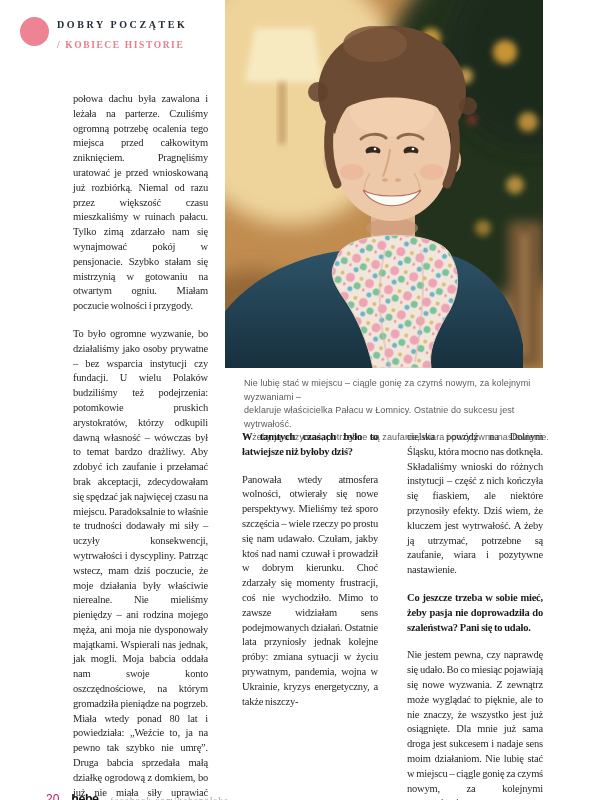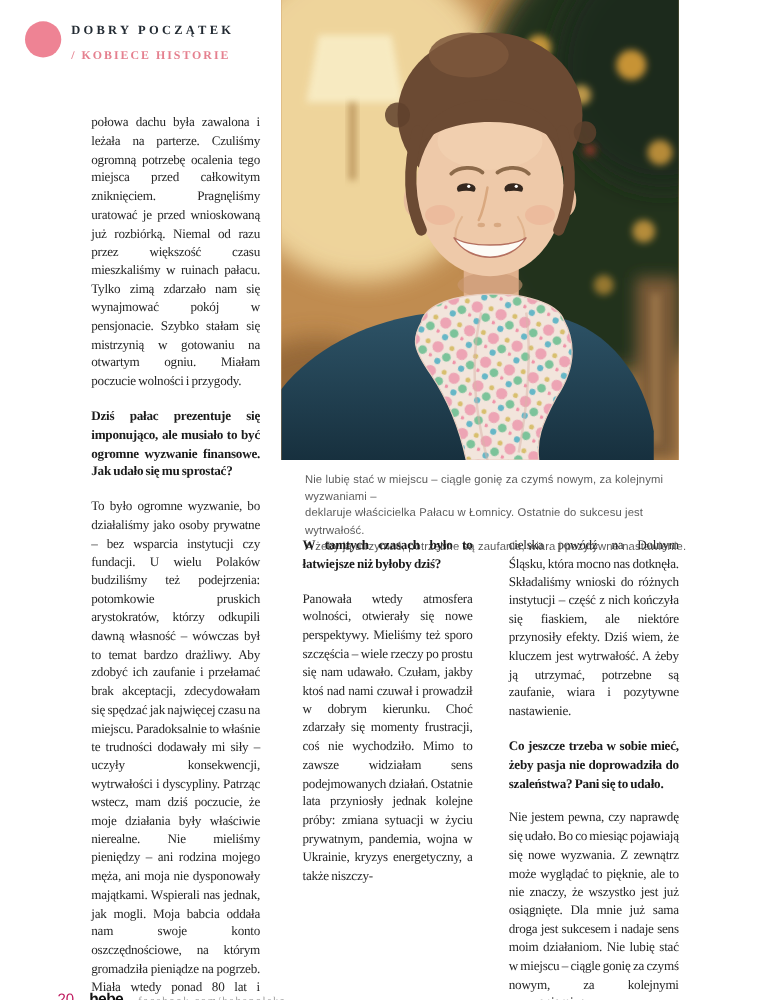--- a/index.html
+++ b/index.html
@@ -173,21 +173,20 @@
 </div>
 
 <div class="photo-caption">
   <div>Nie lubię stać w miejscu – ciągle gonię za czymś nowym, za kolejnymi wyzwaniami –</div>
   <div>deklaruje właścicielka Pałacu w Łomnicy. Ostatnie do sukcesu jest wytrwałość.</div>
   <div>A żeby ją utrzymać, potrzebne są zaufanie, wiara i pozytywne nastawienie.</div>
 </div>
 
 <div class="col" id="col-1">
   <p>połowa dachu była zawalona i leżała na parterze. Czuliśmy ogromną potrzebę ocalenia tego miejsca przed całkowitym zniknięciem. Pragnęliśmy uratować je przed wnioskowaną już rozbiórką. Niemal od razu przez większość czasu mieszkaliśmy w ruinach pałacu. Tylko zimą zdarzało nam się wynajmować pokój w pensjonacie. Szybko stałam się mistrzynią w gotowaniu na otwartym ogniu. Miałam poczucie wolności i przygody.</p>
-  <p class="q">Dziś pałac prezentuje się imponująco, ale musiało to być ogromne wyzwanie finansowe. Jak udało się mu sprostać?</p>
   <p>To było ogromne wyzwanie, bo działaliśmy jako osoby prywatne – bez wsparcia instytucji czy fundacji. U wielu Polaków budziliśmy też podejrzenia: potomkowie pruskich arystokratów, którzy odkupili dawną własność – wówczas był to temat bardzo drażliwy. Aby zdobyć ich zaufanie i przełamać brak akceptacji, zdecydowałam się spędzać jak najwięcej czasu na miejscu. Paradoksalnie to właśnie te trudności dodawały mi siły – uczyły konsekwencji, wytrwałości i dyscypliny. Patrząc wstecz, mam dziś poczucie, że moje działania były właściwie nierealne. Nie mieliśmy pieniędzy – ani rodzina mojego męża, ani moja nie dysponowały majątkami. Wspierali nas jednak, jak mogli. Moja babcia oddała nam swoje konto oszczędnościowe, na którym gromadziła pieniądze na pogrzeb. Miała wtedy ponad 80 lat i powiedziała: „Weźcie to, ja na pewno tak szybko nie umrę”. Druga babcia sprzedała małą działkę ogrodową z domkiem, bo już nie miała siły uprawiać warzyw i owoców, i przekazała nam</p>
 </div>
 
 <div class="col" id="col-2">
   <p class="q">W tamtych czasach było to łatwiejsze niż byłoby dziś?</p>
   <p>Panowała wtedy atmosfera wolności, otwierały się nowe perspektywy. Mieliśmy też sporo szczęścia – wiele rzeczy po prostu się nam udawało. Czułam, jakby ktoś nad nami czuwał i prowadził w dobrym kierunku. Choć zdarzały się momenty frustracji, coś nie wychodziło. Mimo to zawsze widziałam sens podejmowanych działań. Ostatnie lata przyniosły jednak kolejne próby: zmiana sytuacji w życiu prywatnym, pandemia, wojna w Ukrainie, kryzys energetyczny, a także niszczy-</p>
 </div>
 
 <div class="col" id="col-3">
   <p>cielska powódź na Dolnym Śląsku, która mocno nas dotknęła. Składaliśmy wnioski do różnych instytucji – część z nich kończyła się fiaskiem, ale niektóre przynosiły efekty. Dziś wiem, że kluczem jest wytrwałość. A żeby ją utrzymać, potrzebne są zaufanie, wiara i pozytywne nastawienie.</p>

